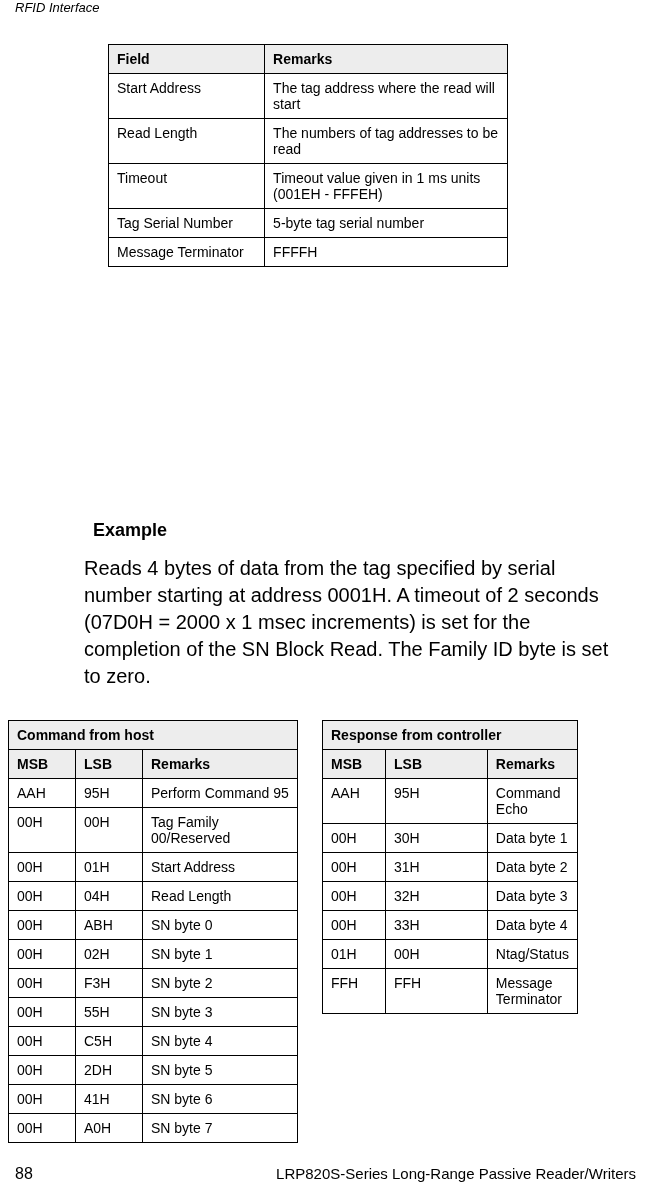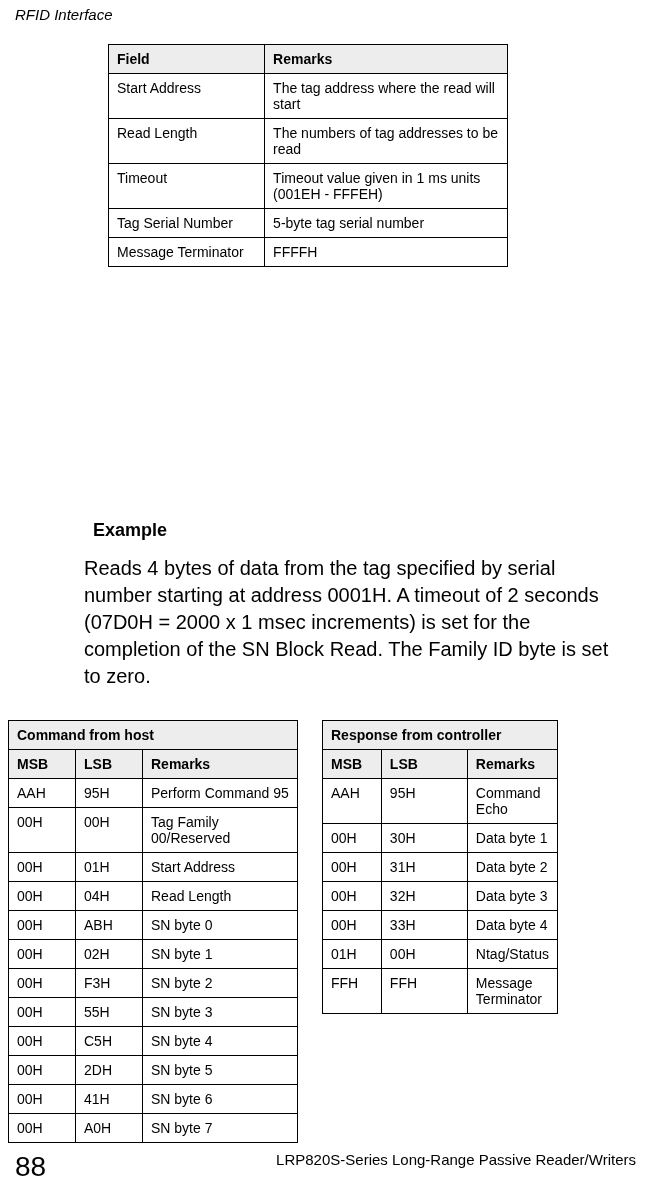--- a/index.html
+++ b/index.html
@@ -6,23 +6,23 @@
   body{
     width:651px;
     height:1199px;
     font-family:Arial,Helvetica,sans-serif;
     color:#000;
     position:relative;
     box-sizing:border-box;
   }
   .header-italic{
     position:absolute;
-    top:6px; left:15px;
+    top:0; left:15px;
     font-style:italic;
-    font-size:15px;
+    font-size:13px;
   }
   .table{
     border-collapse:collapse;
     font-size:14px;
   }
   .table th,.table td{
     border:1px solid #000;
     padding:6px 8px;
     text-align:left;
     vertical-align:top;
@@ -57,34 +57,34 @@
   }
 
   .tables-row{
     position:absolute;
     top:720px;left:8px;right:15px;
     display:flex;
     gap:24px;
     align-items:flex-start;
   }
   .table2{width:290px;}
-  .table3{width:236px;}
+  .table3{width:256px;}
   .table2 .msb,.table3 .msb{width:50px;}
   .table2 .lsb{width:50px;}
   .table3 .lsb{width:100px;}
   .table2 .rem,.table3 .rem{}
 
   .footer{
     position:absolute;
     bottom:16px;left:15px;right:15px;
     display:flex;
     justify-content:space-between;
     font-size:15px;
   }
-  .footer .pg{font-size:28px;}
+  .footer .pg{font-size:16px;}
 </style>
 </head>
 <body>
 
 <div class="header-italic">RFID Interface</div>
 
 <table class="table table1">
   <tbody>
       <tr>
     <th class="c1">Field</th>

